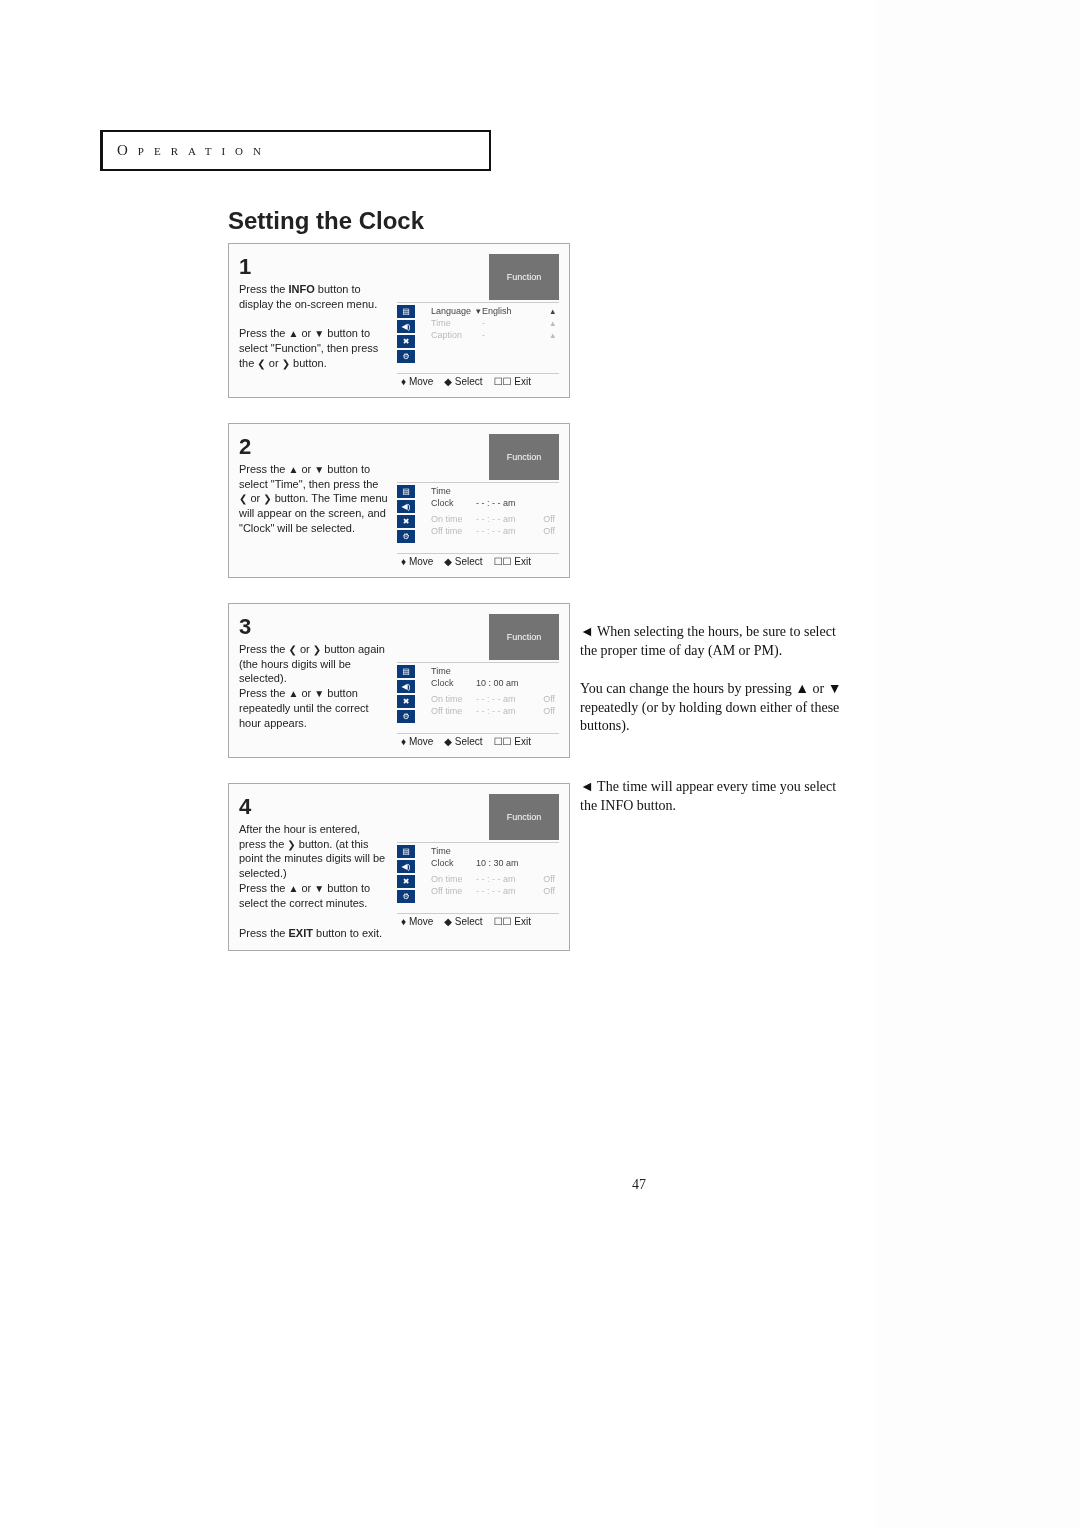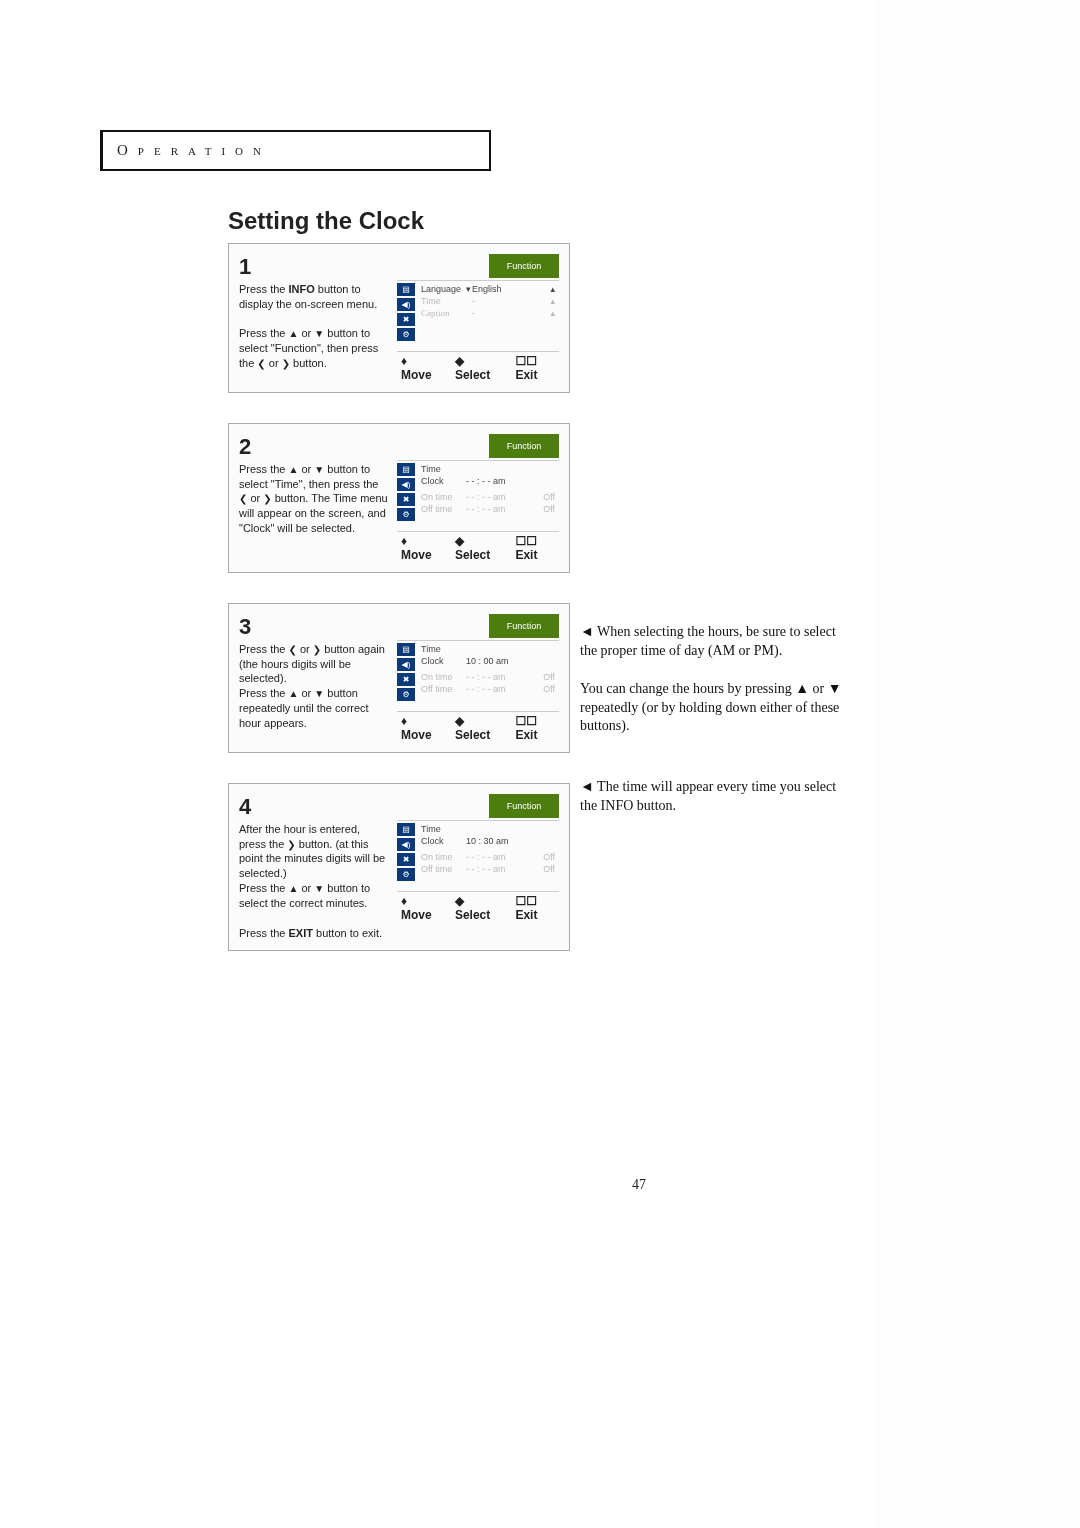--- a/index.html
+++ b/index.html
@@ -64,25 +64,25 @@
   .step-text .bold { font-weight: bold; }
   .glyph { font-family: Arial, sans-serif; font-size: 10px; }
   .osd {
     margin: 10px 8px 8px 4px;
     width: 162px;
     font-family: Arial, Helvetica, sans-serif;
     font-size: 9px;
     color: #333;
   }
   .osd .title-bar {
-    background: #4d7c0f;
+    background: #737373;
     color: #fff;
     font-size: 9px;
     text-align: center;
-    padding: 7px 0;
+    padding: 18px 0;
     width: 70px;
     float: right;
     margin-bottom: 2px;
   }
   .osd .body {
     clear: both;
     border-top: 1px solid #ccc;
     display: flex;
     min-height: 70px;
   }
@@ -96,36 +96,35 @@
   .osd .icon {
     height: 13px;
     background: #0b3a7a;
     color: #fff;
     font-size: 8px;
     line-height: 13px;
     text-align: center;
   }
   .osd .content {
     flex: 1;
-    padding: 2px 2px 2px 6px;
+    padding: 2px 2px 2px 16px;
     line-height: 1.35;
     color: #444;
   }
   .osd .row2 { display:flex; }
   .osd .c1 { width: 45px; }
   .osd .c2 { flex:1; }
   .osd .c3 { width: 22px; text-align:right; padding-right:2px;}
   .osd .footer {
     border-top: 1px solid #ccc;
     padding: 2px 4px;
-    font-size: 12px;
+    font-size: 10px;
     color: #222;
     display: flex;
-    gap: 20px;
-    font-weight: bold;
+    gap: 11px;
   }
   .right-note {
     position: absolute;
     left: 580px;
     width: 270px;
     font-family: Georgia, 'Times New Roman', serif;
     font-size: 14px;
     line-height: 1.35;
     color: #111;
   }
@@ -172,21 +171,21 @@
                 <span style="width:6px;">▾</span>
                 <span class="c2">English</span>
                 <span class="c3">▴</span>
               </div>
             <div class="row2" style="color:#bbb;">
                 <span class="c1">Time</span>
                 <span style="width:6px;"></span>
                 <span class="c2">-</span>
                 <span class="c3">▴</span>
               </div>
-            <div class="row2" style="color:#bbb;font-family:Liberation Serif, serif;">
+            <div class="row2" style="color:#bbb;">
                 <span class="c1">Caption</span>
                 <span style="width:6px;"></span>
                 <span class="c2">-</span>
                 <span class="c3">▴</span>
               </div>
           </div>
         </div>
         <div class="footer">
           <span><span>♦</span> <span>Move</span></span>
           <span><span>◆</span> <span>Select</span></span>

